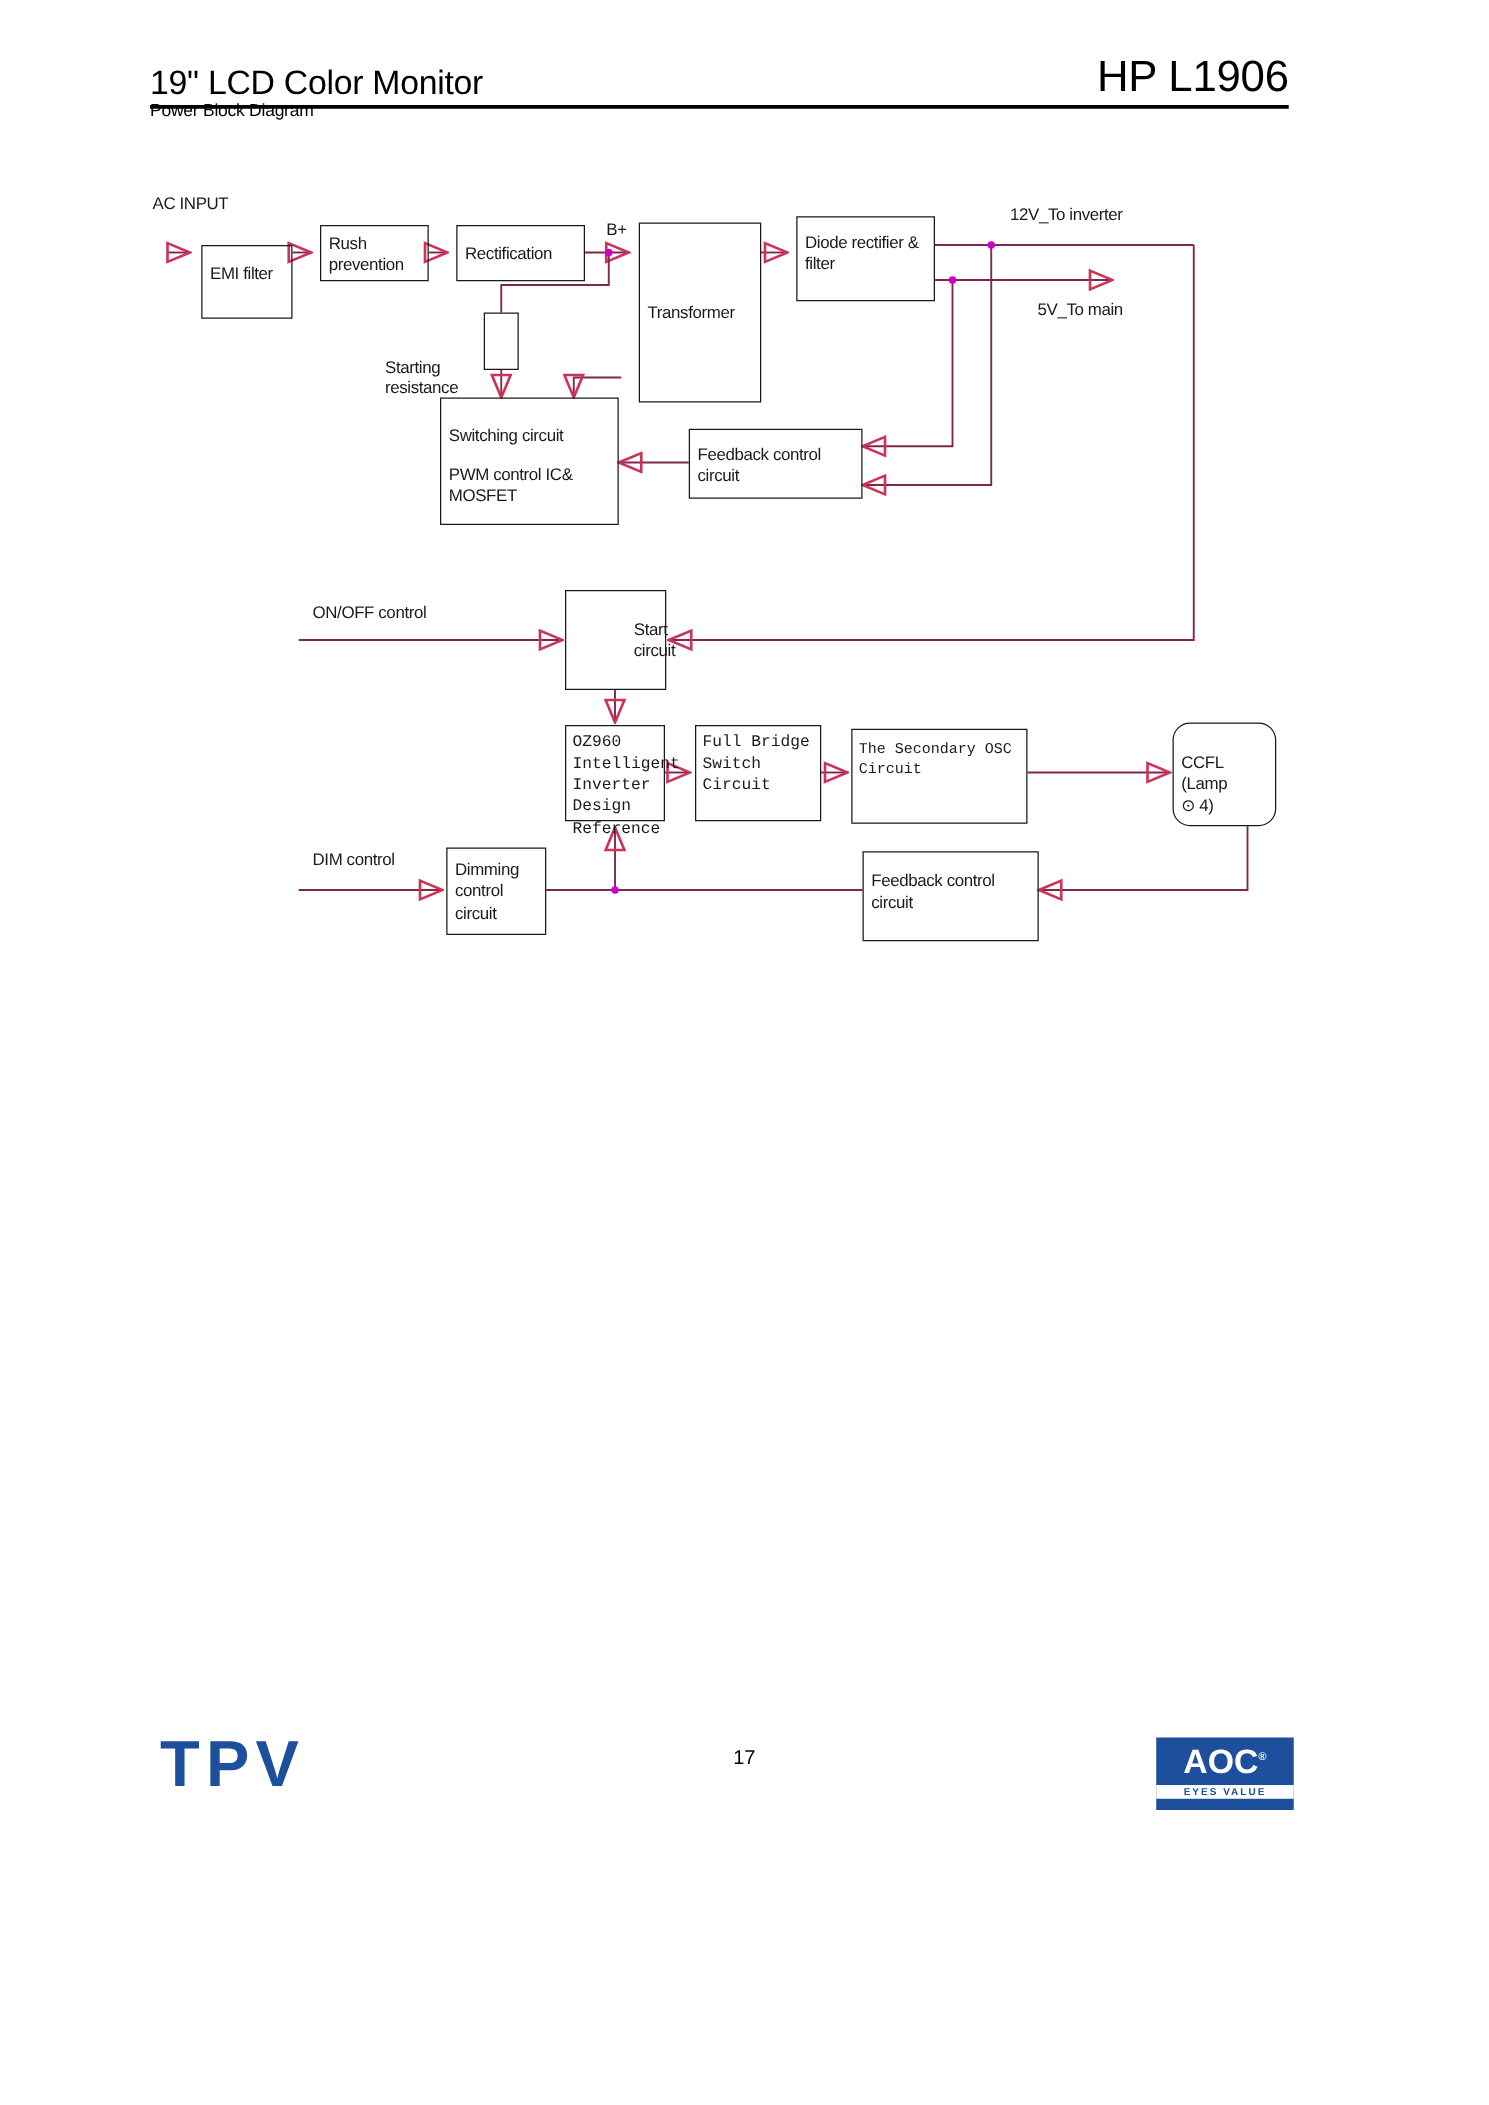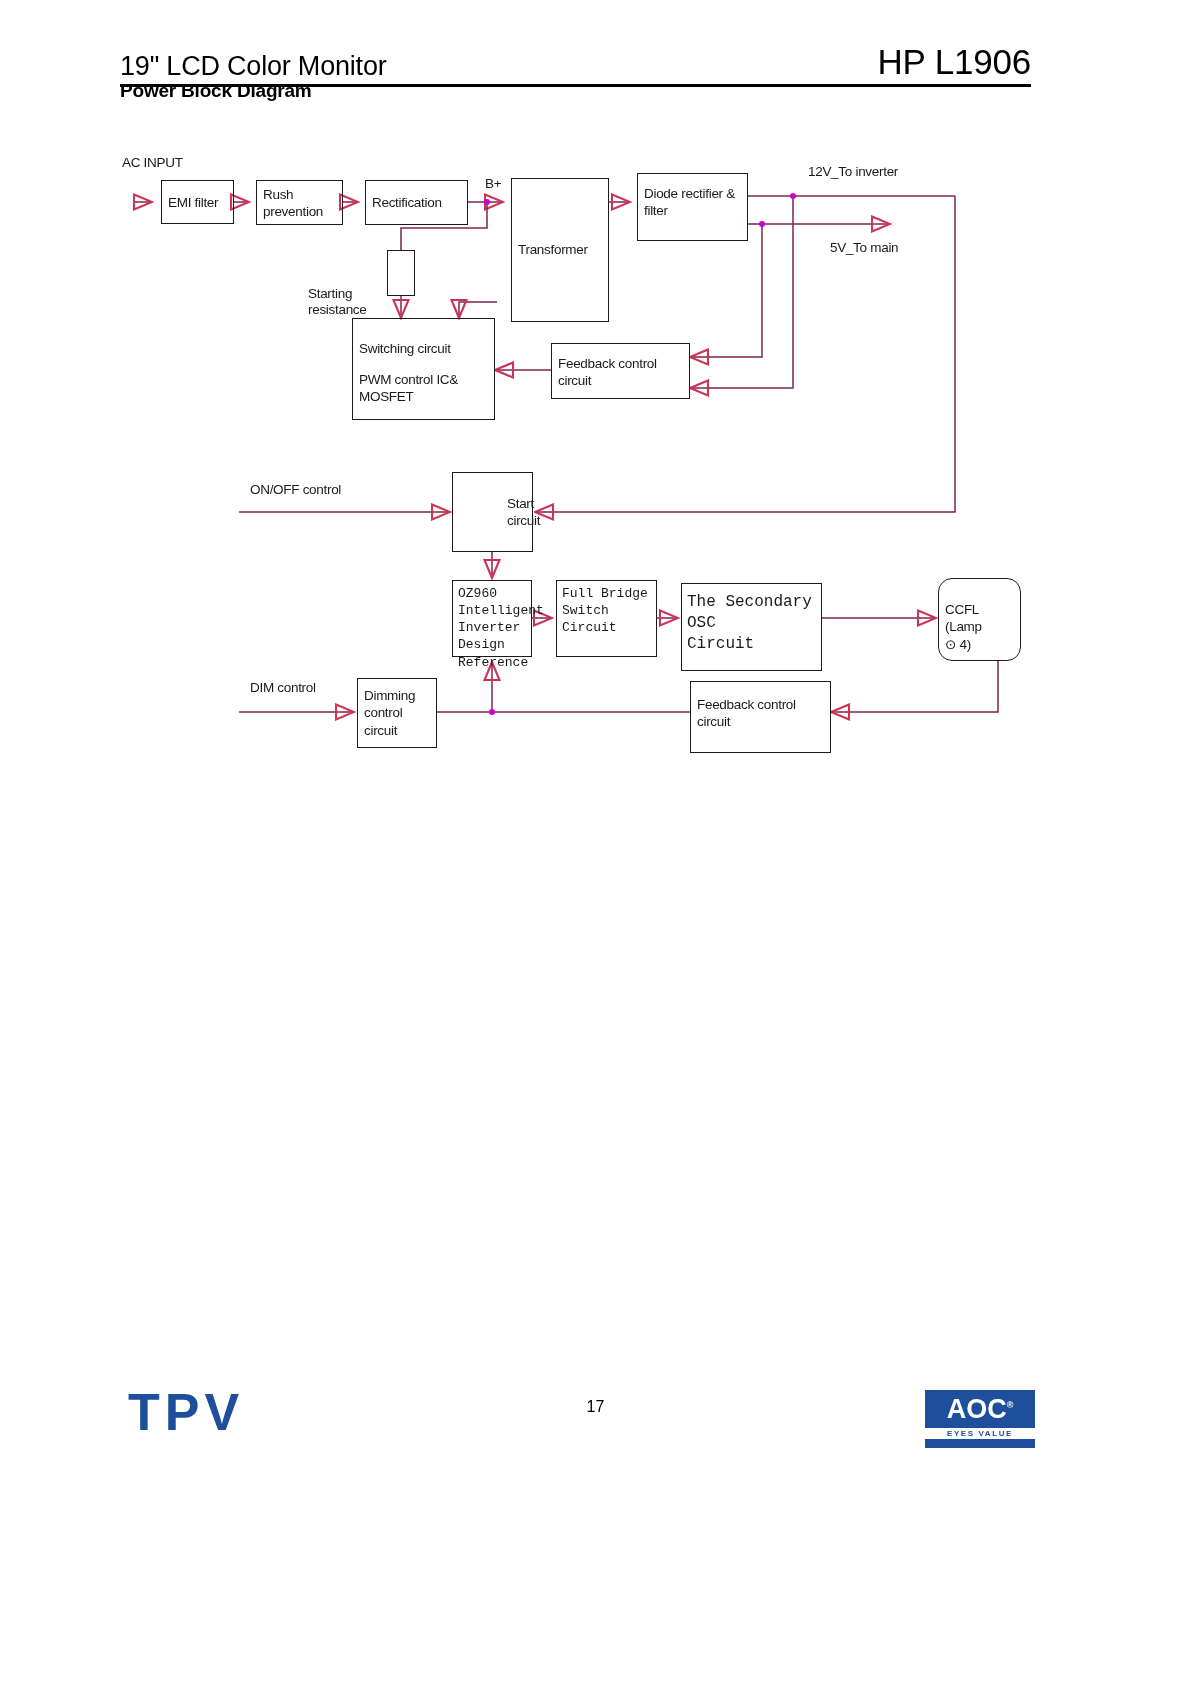--- a/index.html
+++ b/index.html
@@ -24,21 +24,21 @@
   }
   #header .h-left {
     font-size: 27px; letter-spacing: -0.2px;
   }
   #header .h-right {
     font-size: 35px; letter-spacing: -0.2px;
   }
   #subtitle {
     position: absolute;
     left: 120px; top: 80px;
-    font-size: 19px; font-weight: bold;
+    font-size: 14px; font-weight: normal;
     letter-spacing: -0.2px;
   }
 
   
   #diagram {
     position: absolute;
     left: 0; top: 0; width: 1191px; height: 900px;
   }
   #diagram svg { display: block; }
 
@@ -200,21 +200,21 @@
     </g>
 
     <g fill="#cc00cc">
       <circle cx="487" cy="202" r="3"></circle>
       <circle cx="793" cy="196" r="3"></circle>
       <circle cx="762" cy="224" r="3"></circle>
       <circle cx="492" cy="712" r="3"></circle>
     </g>
   </svg>
 
-  <div class="blk" style="left:161px; top:180px; width:73px; height:44px;">
+  <div class="blk" style="left:161px; top:196px; width:73px; height:59px;">
     <span class="txt" style="top:13px;">EMI filter</span>
   </div>
 
   <div class="blk" style="left:256px; top:180px; width:87px; height:45px;">
     <span class="txt" style="top:5px;">Rush
 prevention</span>
   </div>
 
   <div class="blk" style="left:365px; top:180px; width:103px; height:45px;">
     <span class="txt" style="top:13px;">Rectification</span>
@@ -253,21 +253,21 @@
 Inverter
 Design
 Reference</span>
   </div>
 
   <div class="blk mono" style="left:556px; top:580px; width:101px; height:77px;">
     <span class="txt" style="top:4px;">Full Bridge
 Switch Circuit</span>
   </div>
 
-  <div class="blk mono" style="left:681px; top:583px; width:141px; height:88px; font-size:16px;">
+  <div class="blk mono" style="left:681px; top:583px; width:141px; height:76px; font-size:12px;">
     <span class="txt" style="top:8px;">The Secondary OSC
 Circuit</span>
   </div>
 
   <div class="blk" style="left:938px; top:578px; width:83px; height:83px;border-radius:14px;">
     <span class="txt" style="top:22px;">CCFL
 (Lamp
 ⊙ 4)</span>
   </div>
 

